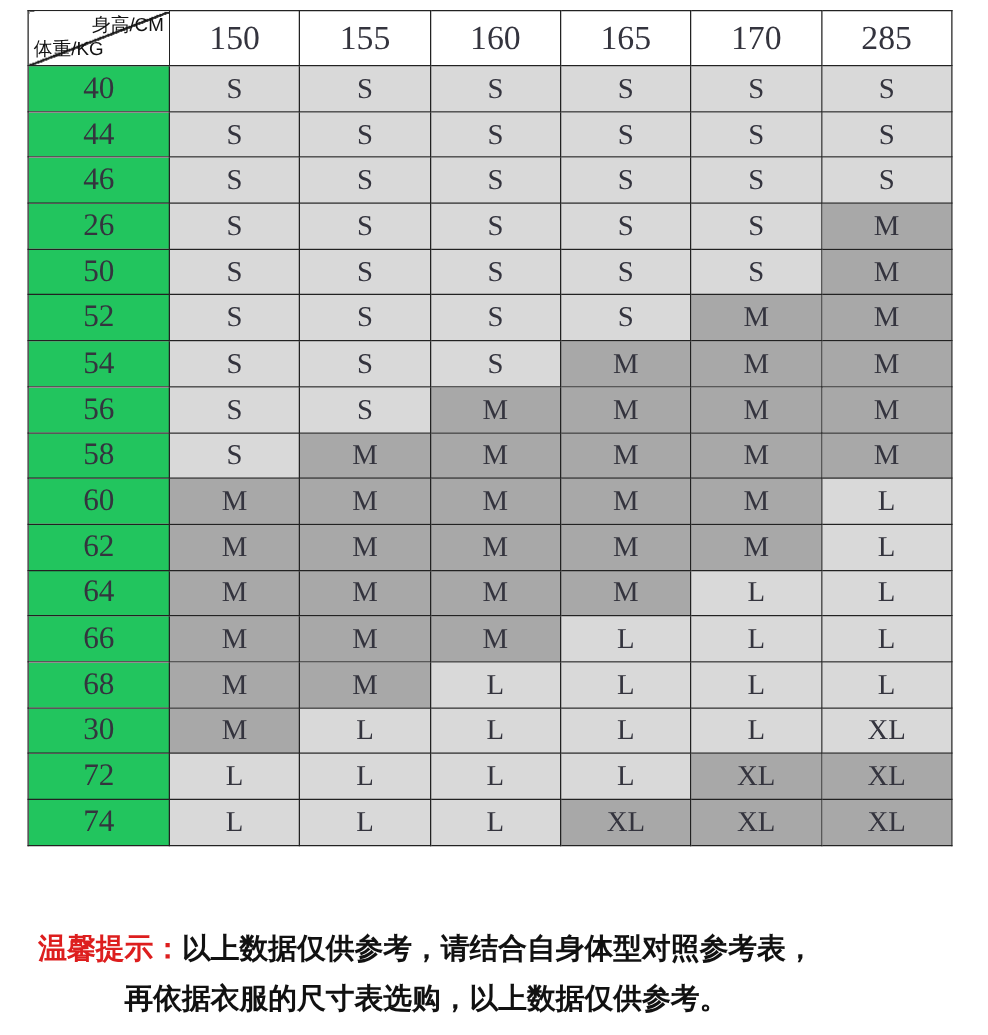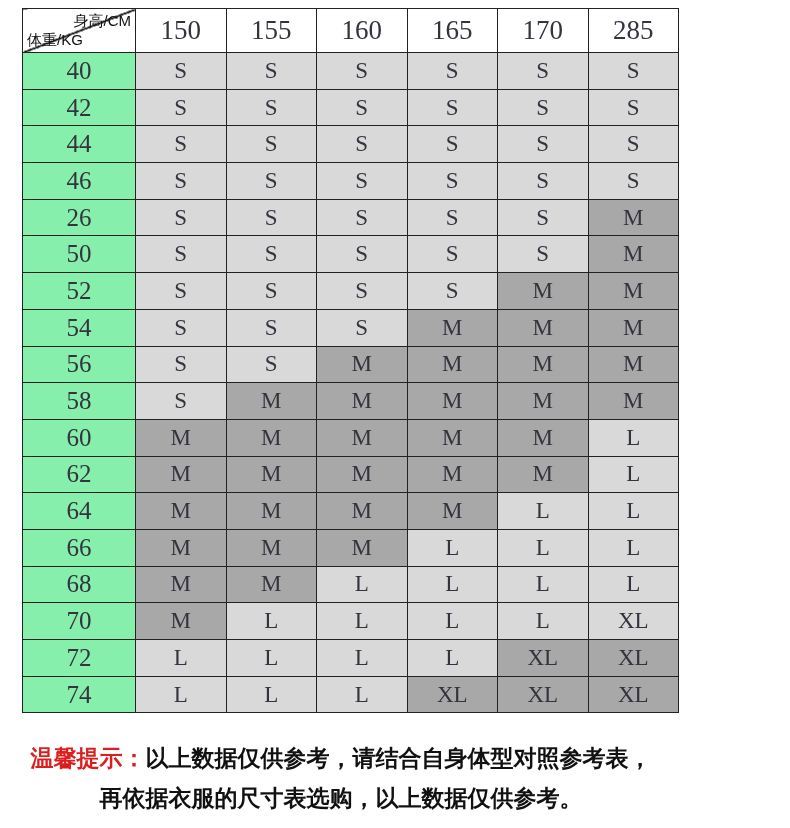--- a/index.html
+++ b/index.html
@@ -11,21 +11,21 @@
     --notice-text:#111111;
   }
   *{box-sizing:border-box;}
   html,body{margin:0;padding:0;}
   body{
     width:790px;height:828px;position:relative;background:#ffffff;
     font-family:"Liberation Sans","DejaVu Sans",sans-serif;
     overflow:hidden;
   }
   table.size-table{
-    position:absolute;left:22px;top:8px;width:657px;
+    position:absolute;left:22px;top:8px;width:740px;
     border-collapse:collapse;table-layout:fixed;
   }
   .size-table th,.size-table td{
     border:1.6px solid var(--grid);
     padding:0;text-align:center;vertical-align:middle;
     overflow:hidden;
   }
   .size-table thead tr{height:44px;}
   .size-table tbody tr{height:36.7px;}
   col.weight-col{width:113px;}
@@ -45,21 +45,21 @@
   .corner-bottom{
     position:absolute;bottom:3px;left:4px;
     font-size:15px;color:#111;line-height:1.2;text-align:center;
   }
   th.col-header{
     background:#ffffff;font-weight:normal;
     font-family:Liberation Serif, serif;
     font-size:27px;color:var(--serif-text);
   }
   td.weight-cell{
-    background:#86efac;
+    background:#22c55e;
     font-family:"Liberation Serif","DejaVu Serif",serif;
     font-size:25px;color:var(--serif-text);
   }
   td.size-cell{
     font-family:"Liberation Serif","DejaVu Serif",serif;
     font-size:23px;color:var(--serif-text);
   }
   td.size-cell.light{background:var(--cell-light);}
   td.size-cell.dark{background:var(--cell-dark);}
   .notice{
@@ -100,29 +100,20 @@
       <tr>
         <td class="weight-cell">40</td>
         <td class="size-cell light">S</td>
         <td class="size-cell light">S</td>
         <td class="size-cell light">S</td>
         <td class="size-cell light">S</td>
         <td class="size-cell light">S</td>
         <td class="size-cell light">S</td>
       </tr>
       <tr>
-        <td class="weight-cell">42</td>
-        <td class="size-cell light">S</td>
-        <td class="size-cell light">S</td>
-        <td class="size-cell light">S</td>
-        <td class="size-cell light">S</td>
-        <td class="size-cell light">S</td>
-        <td class="size-cell light">S</td>
-      </tr>
-      <tr>
         <td class="weight-cell">44</td>
         <td class="size-cell light">S</td>
         <td class="size-cell light">S</td>
         <td class="size-cell light">S</td>
         <td class="size-cell light">S</td>
         <td class="size-cell light">S</td>
         <td class="size-cell light">S</td>
       </tr>
       <tr>
         <td class="weight-cell">46</td>
@@ -226,21 +217,21 @@
       <tr>
         <td class="weight-cell">68</td>
         <td class="size-cell dark">M</td>
         <td class="size-cell dark">M</td>
         <td class="size-cell light">L</td>
         <td class="size-cell light">L</td>
         <td class="size-cell light">L</td>
         <td class="size-cell light">L</td>
       </tr>
       <tr>
-        <td class="weight-cell">70</td>
+        <td class="weight-cell">30</td>
         <td class="size-cell dark">M</td>
         <td class="size-cell light">L</td>
         <td class="size-cell light">L</td>
         <td class="size-cell light">L</td>
         <td class="size-cell light">L</td>
         <td class="size-cell light">XL</td>
       </tr>
       <tr>
         <td class="weight-cell">72</td>
         <td class="size-cell light">L</td>

